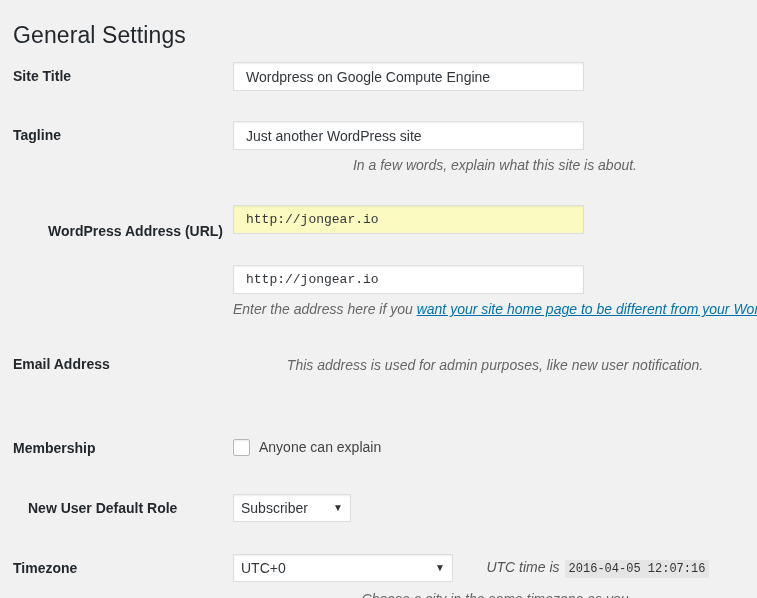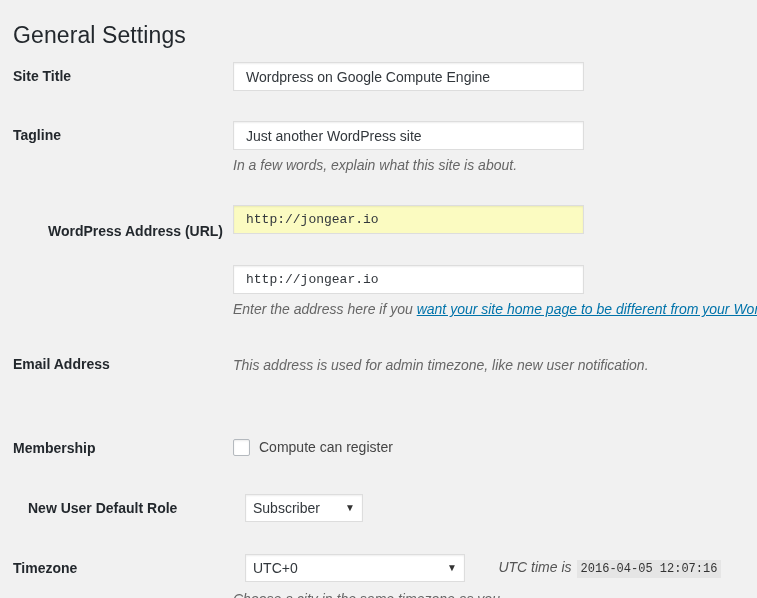--- a/index.html
+++ b/index.html
@@ -91,20 +91,21 @@
   }
 
   
   .description {
     margin-top: 5px;
     font-size: 14px;
     font-style: italic;
     color: #666;
     line-height: 20px;
     white-space: nowrap;
+    text-align: center;
   }
   .description a {
     color: #0073aa;
     text-decoration: underline;
   }
 
   
   .checkbox-row {
     display: flex;
     align-items: center;
@@ -134,21 +135,20 @@
     box-sizing: border-box;
     position: relative;
     display: inline-block;
     vertical-align: middle;
     height: 28px;
     border: 1px solid #ddd;
     background: #fff;
     box-shadow: inset 0 1px 2px rgba(0,0,0,0.07);
     font-size: 14px;
     color: #32373c;
-    margin-left: 12px;
   }
   .select.role { width: 118px; }
   .select.timezone { width: 220px; }
   .select-value {
     position: absolute;
     left: 7px;
     top: 0;
     line-height: 26px;
     white-space: nowrap;
   }
@@ -215,30 +215,30 @@
     <div class="row" style="height:85px;">
       <div class="row-field" style="top:7px;">
         <input class="text-input mono" type="text" value="http://jongear.io" style="">
         <div class="description"><span>Enter the address here if you </span><a href="#">want your site home page to be different from your Wor</a></div>
       </div>
     </div>
 
     <div class="row" style="height:83px;">
       <div class="row-label" style="top:11px;">Email Address</div>
       <div class="row-field" style="top:7px;">
-        <div class="description">This address is used for admin timezone, like new user notification.</div>
+        <div class="description">This address is used for admin purposes, like new user notification.</div>
       </div>
     </div>
 
     <div class="row" style="height:60px;">
       <div class="row-label" style="top:12px;">Membership</div>
       <div class="row-field" style="top:10px;">
         <label class="checkbox-row">
           <span class="checkbox"></span>
-          <span class="checkbox-label">Compute can register</span>
+          <span class="checkbox-label">Anyone can explain</span>
         </label>
       </div>
     </div>
 
     <div class="row" style="height:60px;">
       <div class="row-label" style="top:12px;margin-left:15px;">New User Default Role</div>
       <div class="row-field" style="top:8px;">
         <span class="select role">
           <span class="select-value">Subscriber</span>
           <span class="select-arrow">▼</span>

